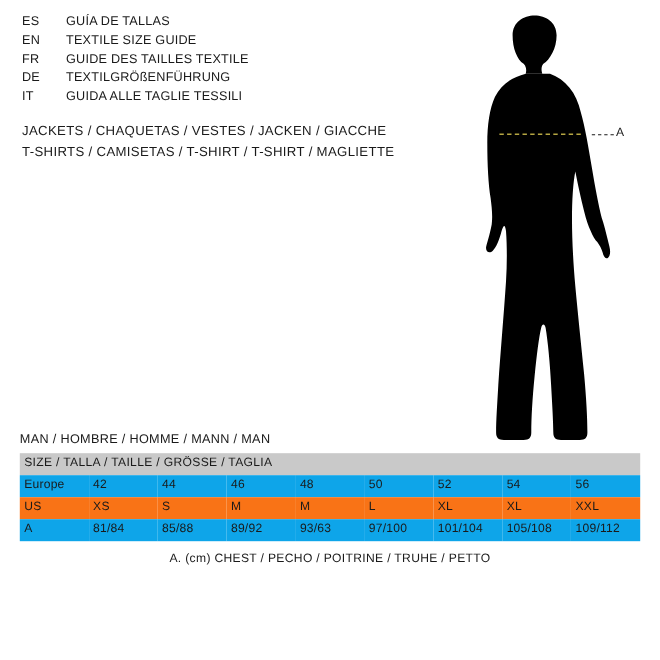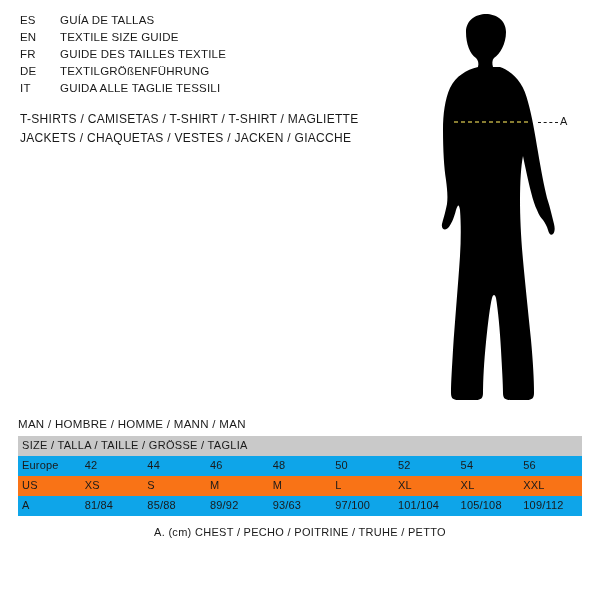--- a/index.html
+++ b/index.html
@@ -86,21 +86,21 @@
     top: 112px;
     width: 20px;
     height: 1px;
     border-top: 1px dashed #1a1a1a;
   }
 
   
   .table-section {
     position: absolute;
     left: 18px;
-    top: 416px;
+    top: 392px;
     width: 564px;
   }
   .table-title {
     font-size: 11.5px;
     letter-spacing: 0.3px;
     color: #1a1a1a;
     height: 20px;
     line-height: 16px;
   }
   table.size-table {
@@ -163,22 +163,22 @@
       <span class="lang-code">DE</span>
       <span class="lang-text">TEXTILGRÖßENFÜHRUNG</span>
     </div>
     <div class="lang-row">
       <span class="lang-code">IT</span>
       <span class="lang-text">GUIDA ALLE TAGLIE TESSILI</span>
     </div>
   </div>
 
   <div class="cat-block">
+    <div class="cat-row">JACKETS / CHAQUETAS / VESTES / JACKEN / GIACCHE</div>
     <div class="cat-row">T-SHIRTS / CAMISETAS / T-SHIRT / T-SHIRT / MAGLIETTE</div>
-    <div class="cat-row">JACKETS / CHAQUETAS / VESTES / JACKEN / GIACCHE</div>
   </div>
 
   <div class="figure-wrap">
     <svg class="figure-svg" width="190" height="395" viewBox="0 0 190 395">
       <g fill="#000000">
 
         <path d="M66 22 C66 10, 76 4, 86 4 C96 4, 106 10, 106 22 C106 34, 100 44, 94 48
                  C92 50, 92 54, 93 57 L78 57 C79 53, 78 50, 76 48 C70 44, 66 34, 66 22 Z"></path>
 
         <path d="M78 57 C66 60, 56 66, 50 78 C45 89, 43 104, 43 120

